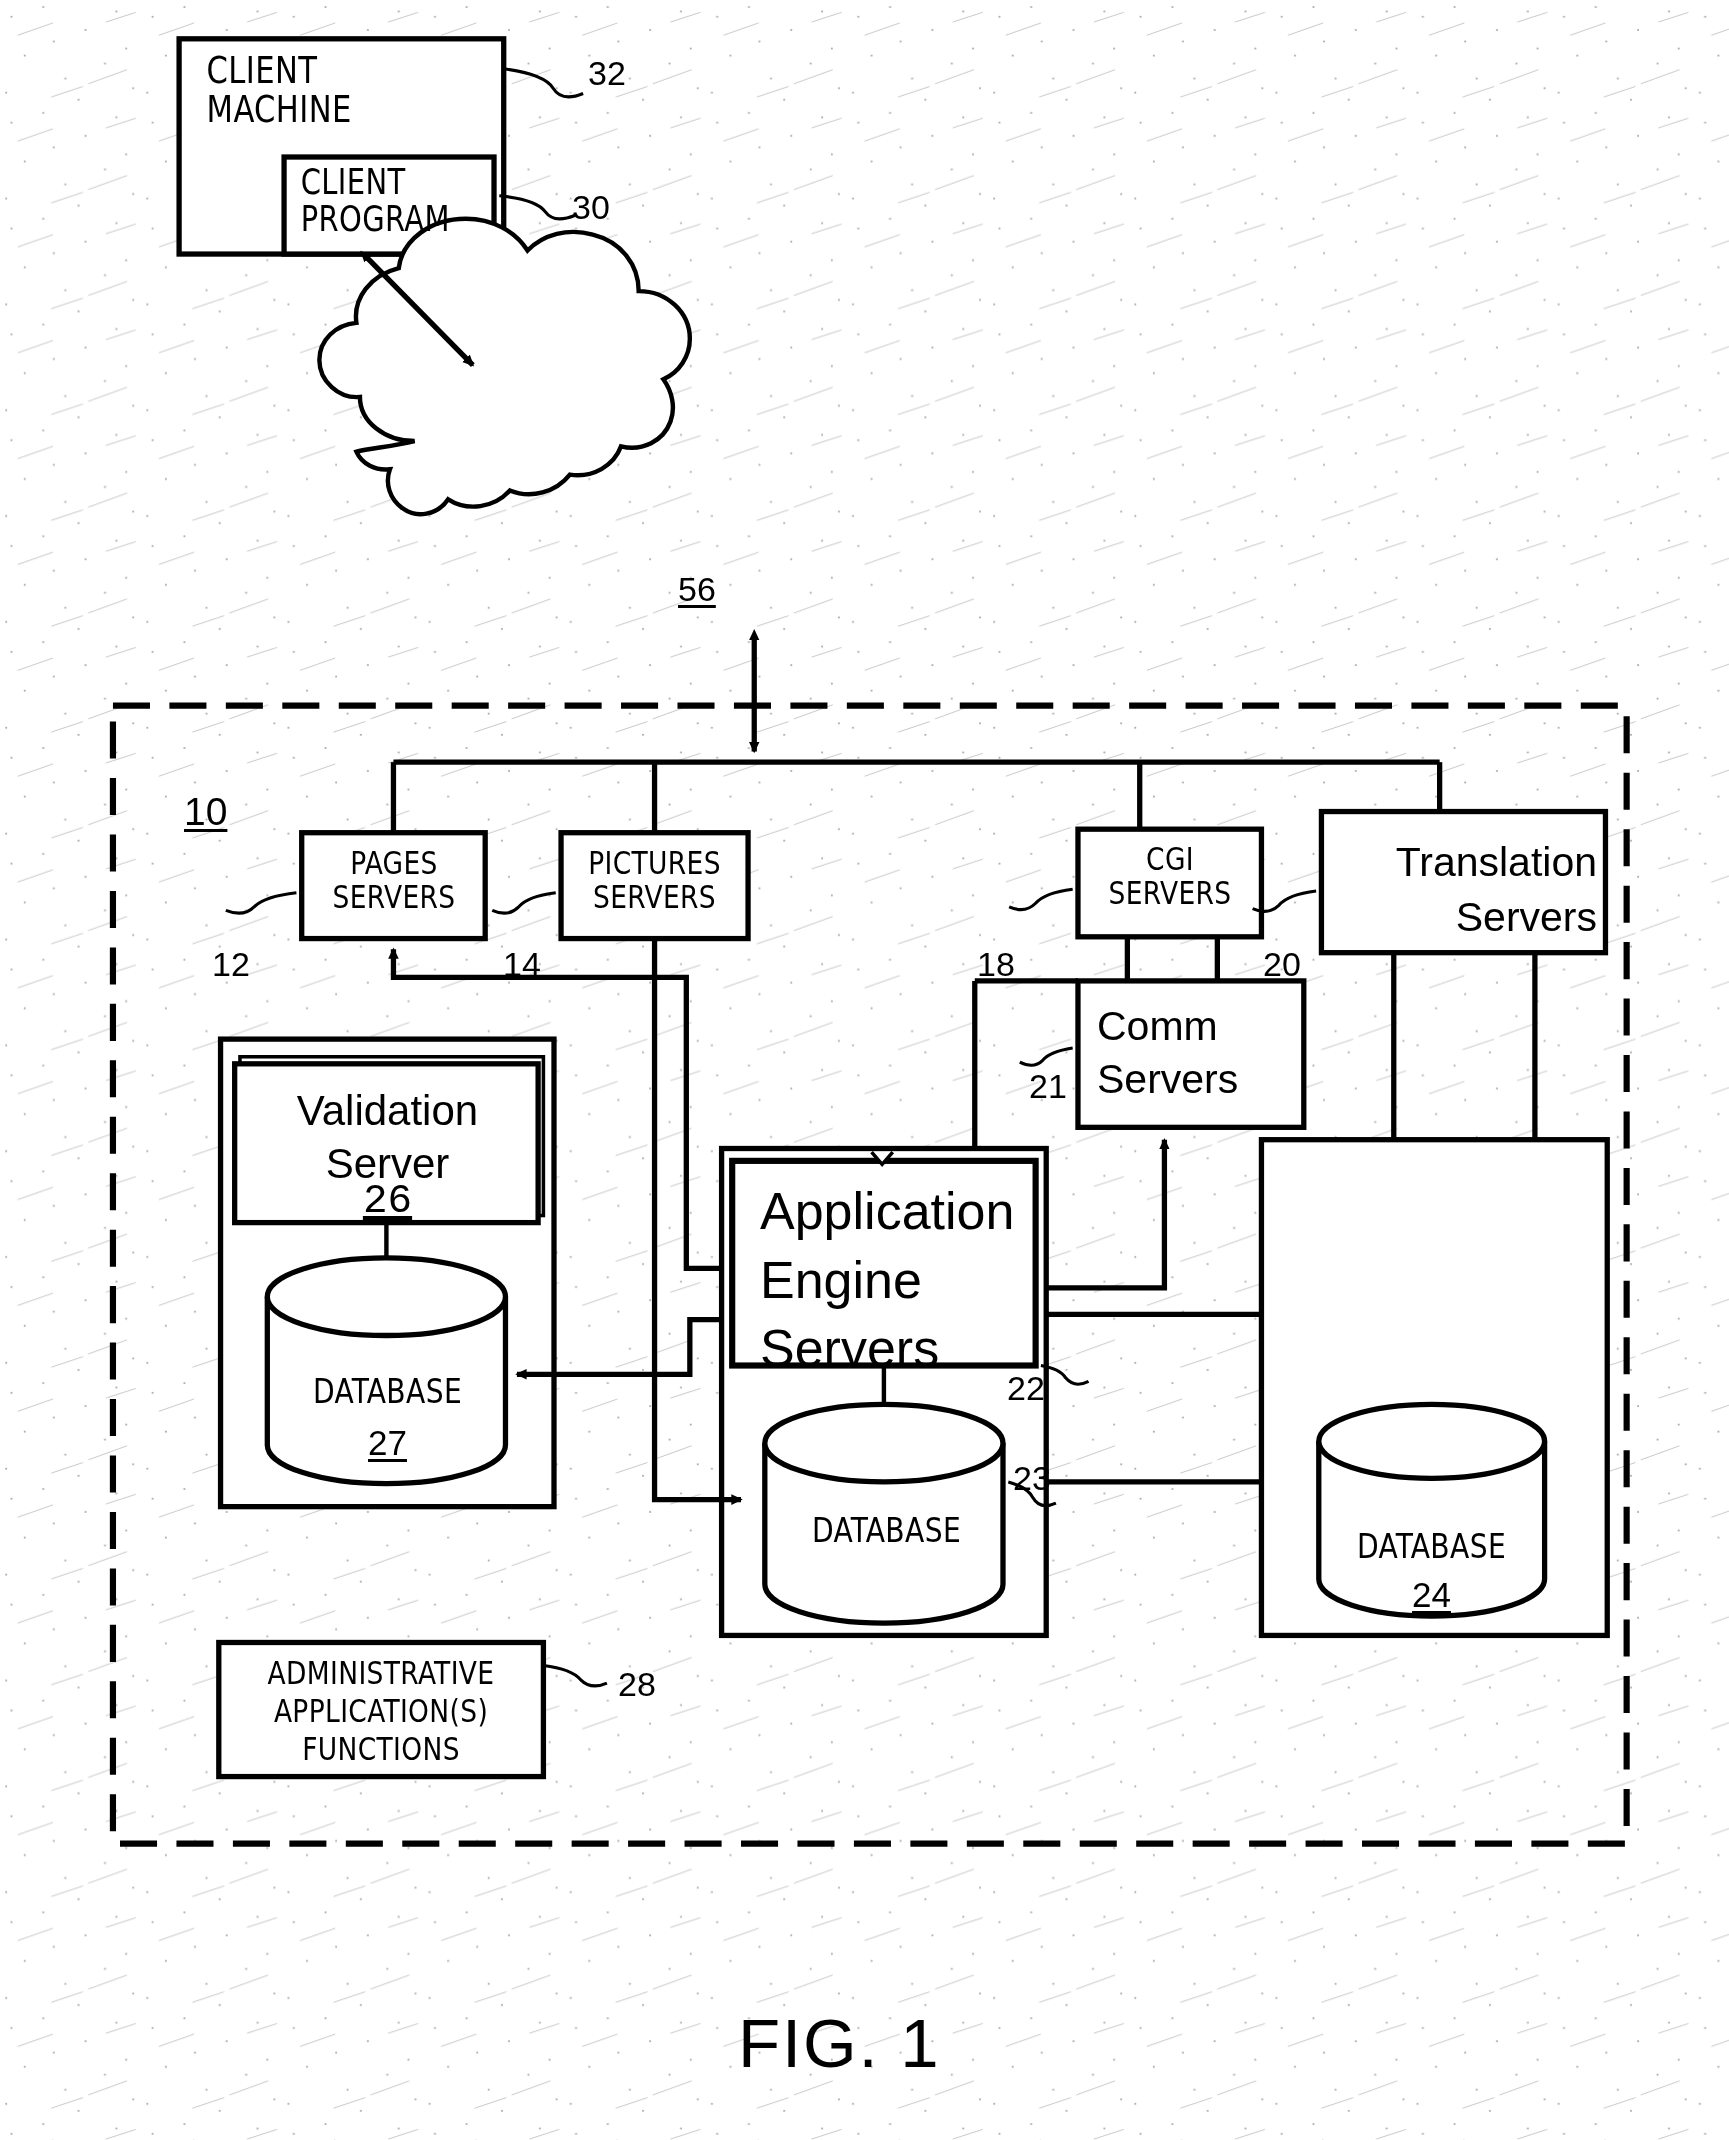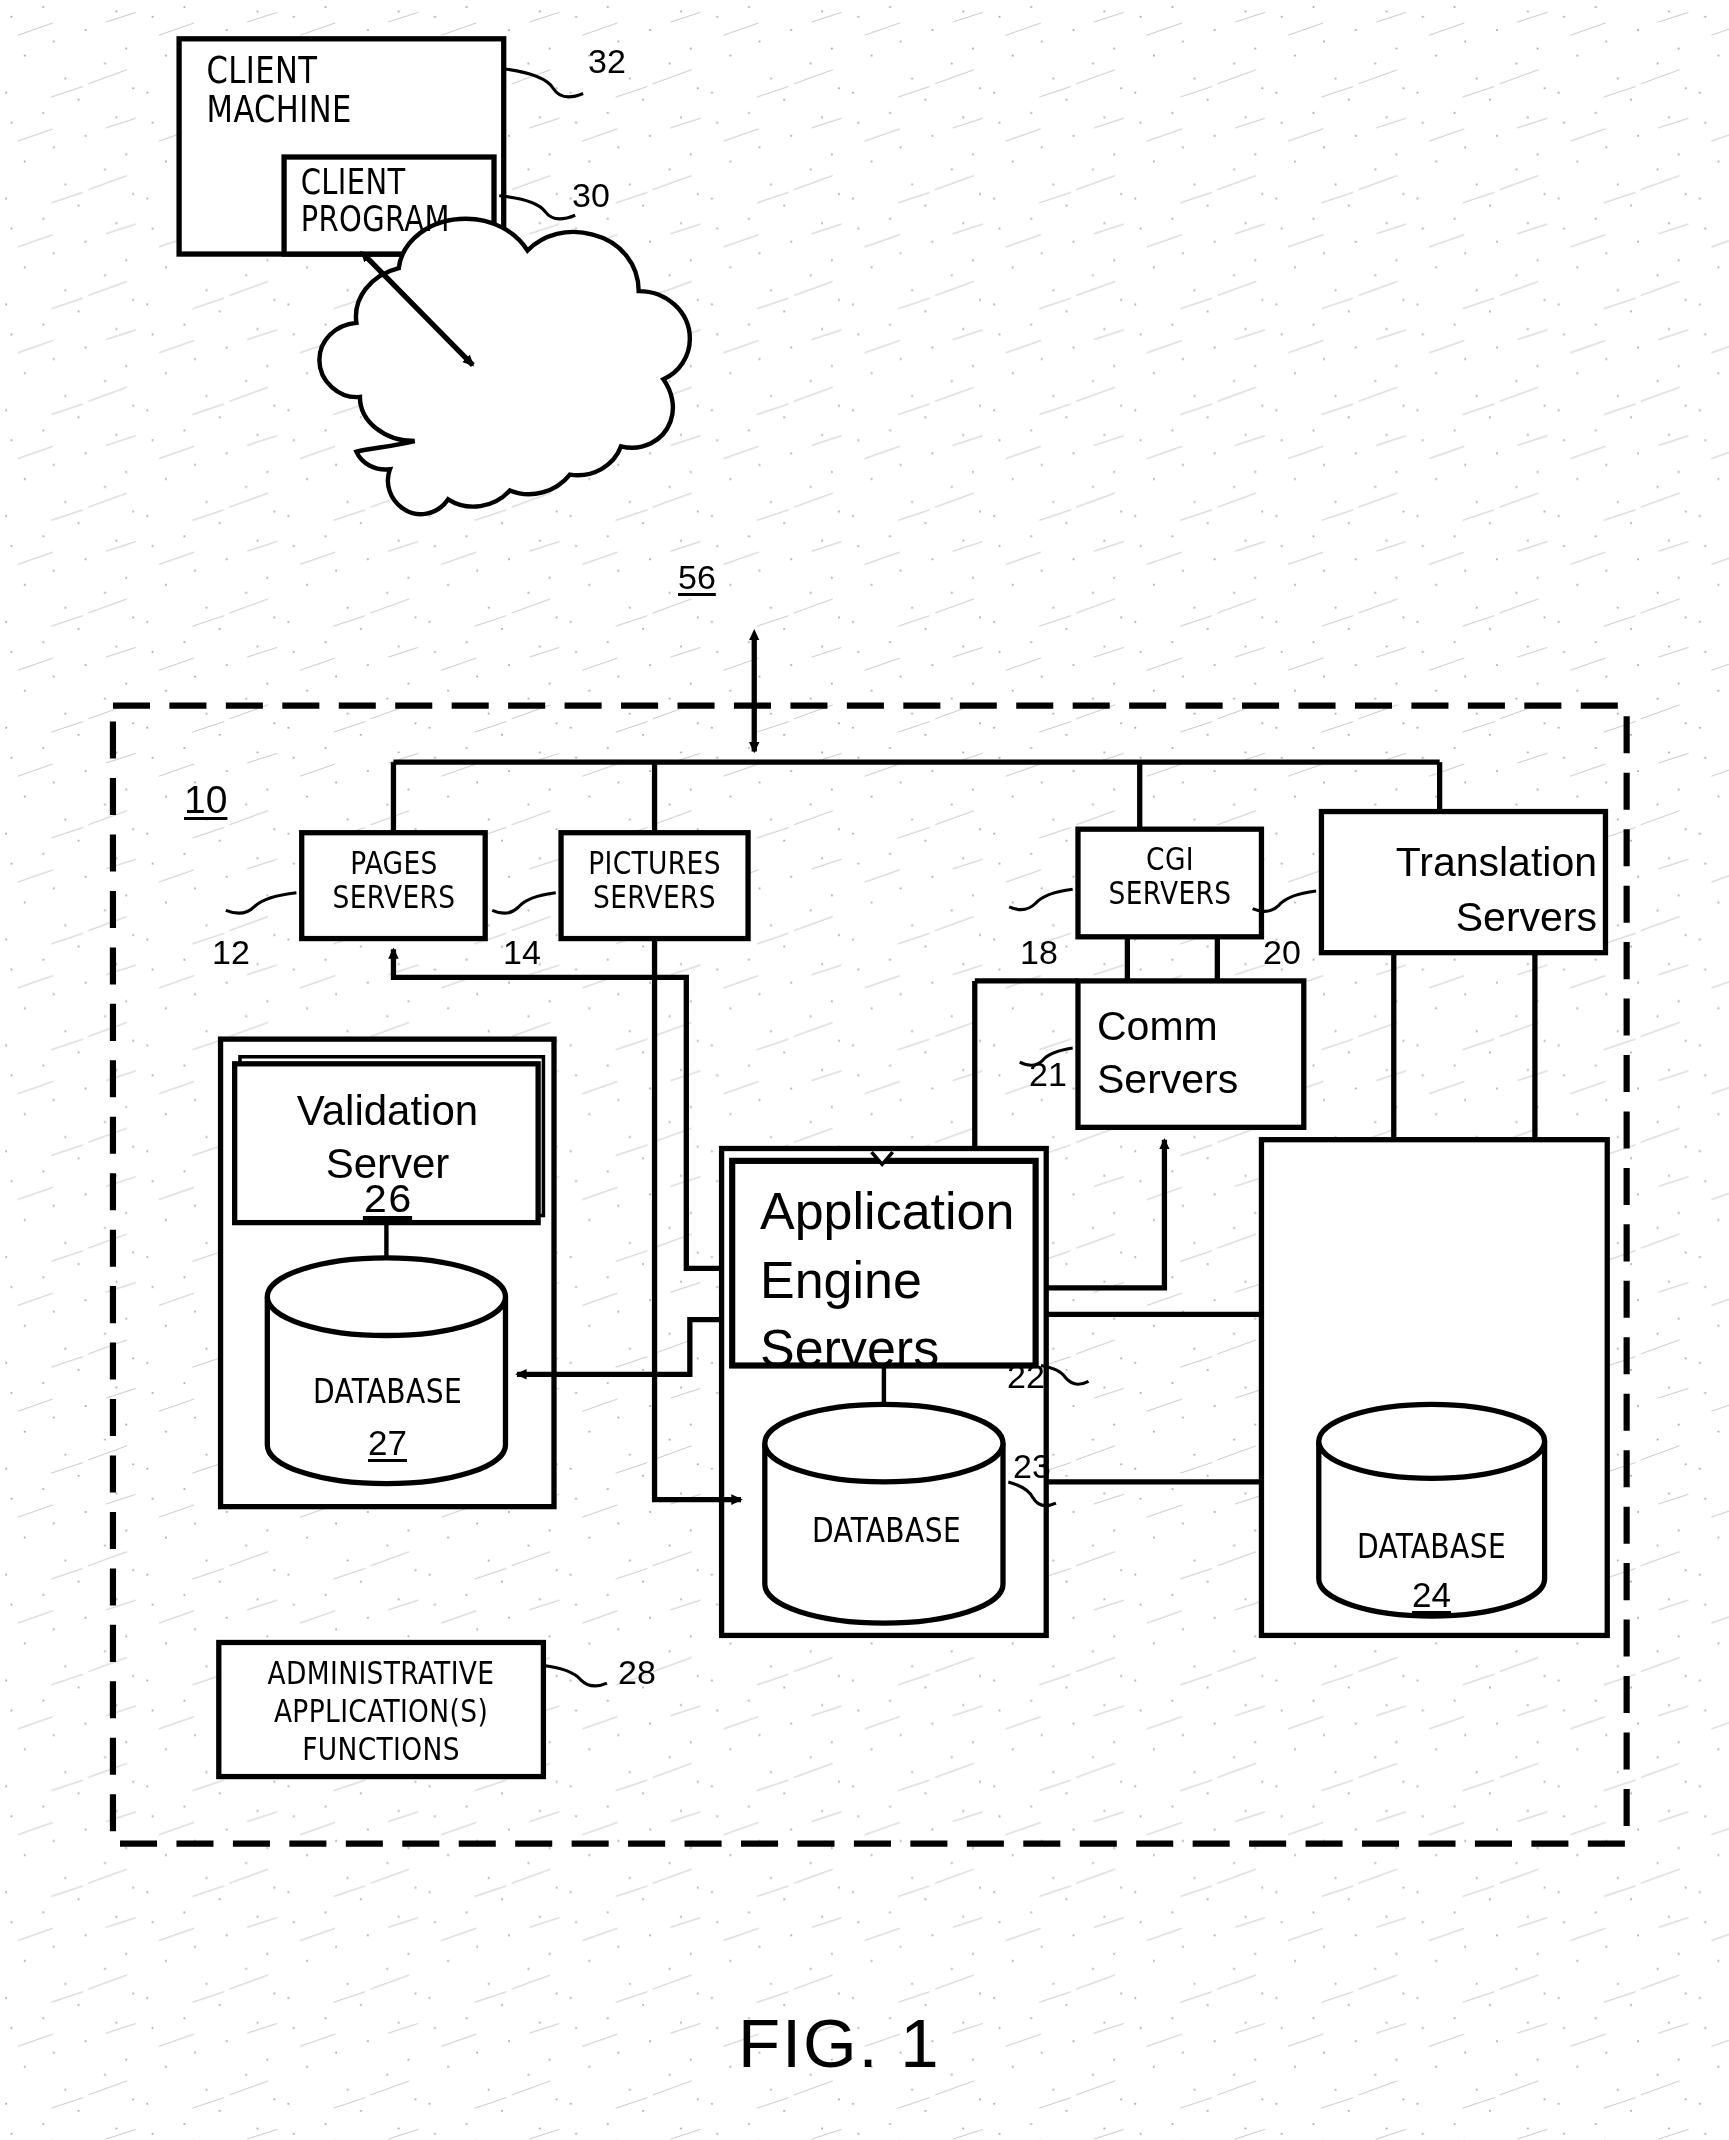--- a/index.html
+++ b/index.html
@@ -45,20 +45,21 @@
   .plain {
     font-family: "Liberation Sans", sans-serif;
     font-weight: 400;
   }
   .refnum {
     position: absolute;
     font-family: "Liberation Sans", sans-serif;
     font-size: 34px;
     color: #000;
     white-space: pre;
+    margin-top: 12px;
   }
   .refnum.ul { text-decoration: underline; text-underline-offset: 3.5px; }
   .ulnum { text-decoration: underline; text-underline-offset: 4.4px; }
   .figcap {
     position: absolute;
     font-family: "Liberation Sans", sans-serif;
     font-size: 69px;
     color: #000;
     letter-spacing: 1.8px;
     white-space: pre;
@@ -231,21 +232,21 @@
   <div class="lbl stencil" style="left:302px; top:847px; width:184px; font-size:32px;">PAGES
 SERVERS</div>
   <div class="refnum" style="left:212px; top:933px;">12</div>
 
   <div class="lbl stencil" style="left:561px; top:847px; width:187px; font-size:32px;">PICTURES
 SERVERS</div>
   <div class="refnum" style="left:503px; top:933px;">14</div>
 
   <div class="lbl stencil" style="left:1078px; top:843px; width:184px; font-size:32px;">CGI
 SERVERS</div>
-  <div class="refnum" style="left:1020px; top:933px;text-align:right;">18</div>
+  <div class="refnum" style="left:977px; top:933px;text-align:right;">18</div>
 
   <div class="lbl plain" style="left:1332px; top:835px; width:265px; font-size:41px; text-align:right; line-height:1.35;">Translation
 Servers</div>
   <div class="refnum" style="left:1263px; top:933px;">20</div>
 
   <div class="lbl plain" style="left:1097px; top:1000px; width:203px; font-size:41px; text-align:left; line-height:1.3;">Comm
 Servers</div>
   <div class="refnum" style="left:1029px; top:1055px;">21</div>
 
   <div class="lbl plain" style="left:247px; top:1085px; width:281px; font-size:42px; line-height:1.25;">Validation

